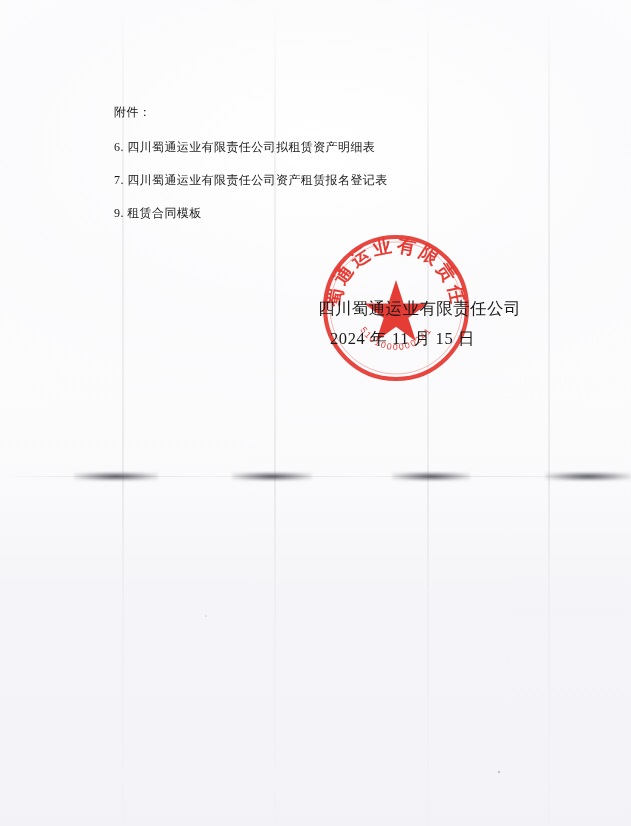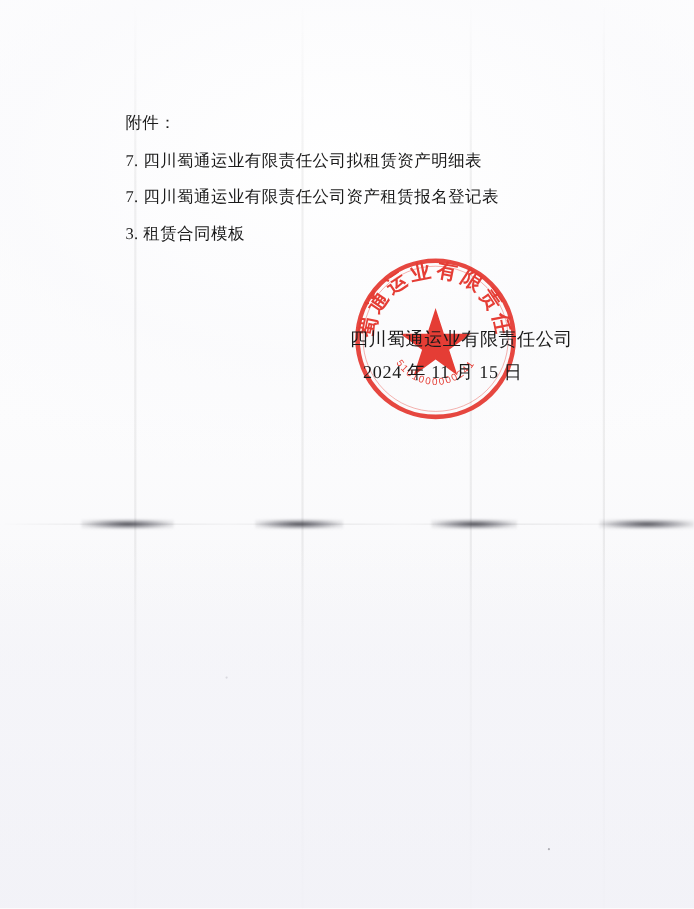--- a/index.html
+++ b/index.html
@@ -87,21 +87,21 @@
     border-radius: 50%;
   }
 
   
   .doc-body {
     position: absolute;
     left: 114px;
     top: 96px;
     width: 440px;
     color: #1a1a1a;
-    font-size: 15px;
+    font-size: 12px;
     line-height: 33px;
     letter-spacing: 0.4px;
   }
   .doc-line { white-space: nowrap; }
 
   .attach-heading { margin-bottom: 2px; }
 
   .sign-block {
     position: absolute;
     left: 318px;
@@ -133,23 +133,23 @@
 
 <div id="page">
 
   <div class="fold f1"></div>
   <div class="fold f2"></div>
   <div class="fold f3"></div>
   <div class="fold f4"></div>
 
   <div class="doc-body">
     <div class="doc-line attach-heading">附件：</div>
-    <div class="doc-line">7. 四川蜀通运业有限责任公司拟租赁资产明细表</div>
+    <div class="doc-line">6. 四川蜀通运业有限责任公司拟租赁资产明细表</div>
     <div class="doc-line">7. 四川蜀通运业有限责任公司资产租赁报名登记表</div>
-    <div class="doc-line">3. 租赁合同模板</div>
+    <div class="doc-line">9. 租赁合同模板</div>
   </div>
 
   <div class="seal">
     <svg width="150" height="150" viewBox="0 0 150 150" xmlns="http://www.w3.org/2000/svg">
       <defs>
         <path id="sealArcTop" d="M 19,75 A 56,56 0 0 1 131,75"></path>
         <path id="sealArcBottom" d="M 33,75 A 42,42 0 0 0 117,75"></path>
       </defs>
       <circle cx="75" cy="75" r="71" fill="none" stroke="#e2231a" stroke-width="4.2" opacity="0.95"></circle>
       <circle cx="75" cy="75" r="66" fill="none" stroke="#e2231a" stroke-width="0.8" opacity="0.45"></circle>

